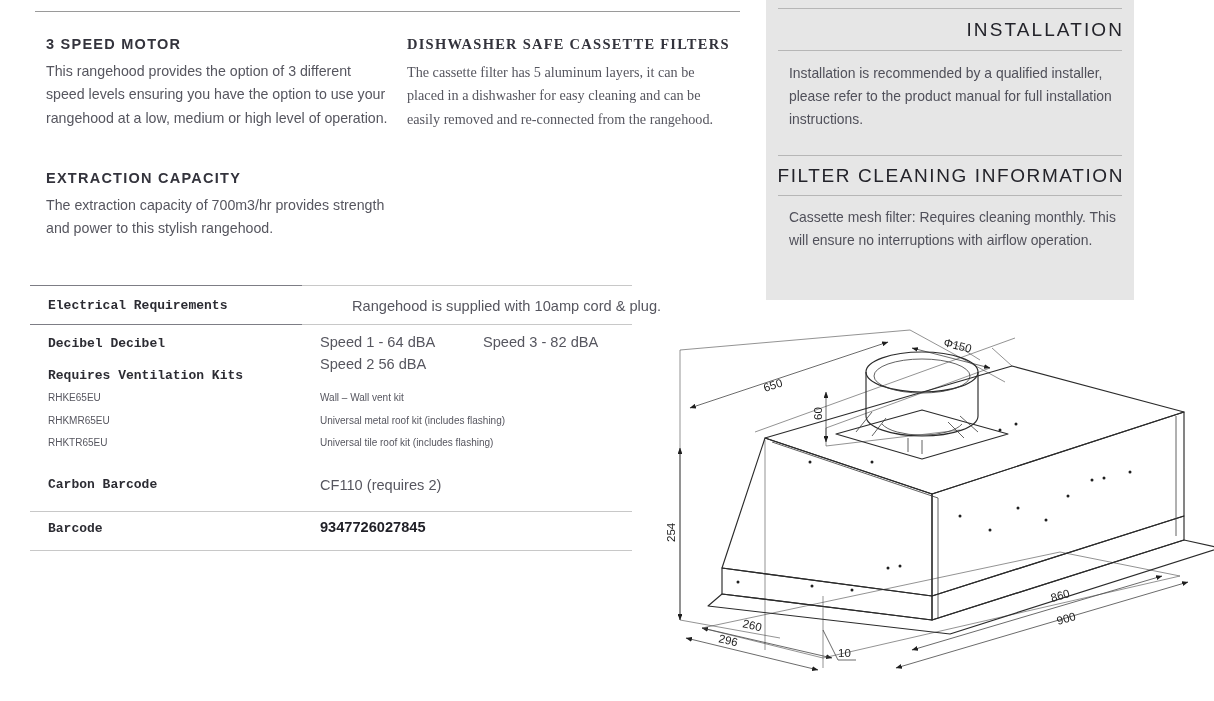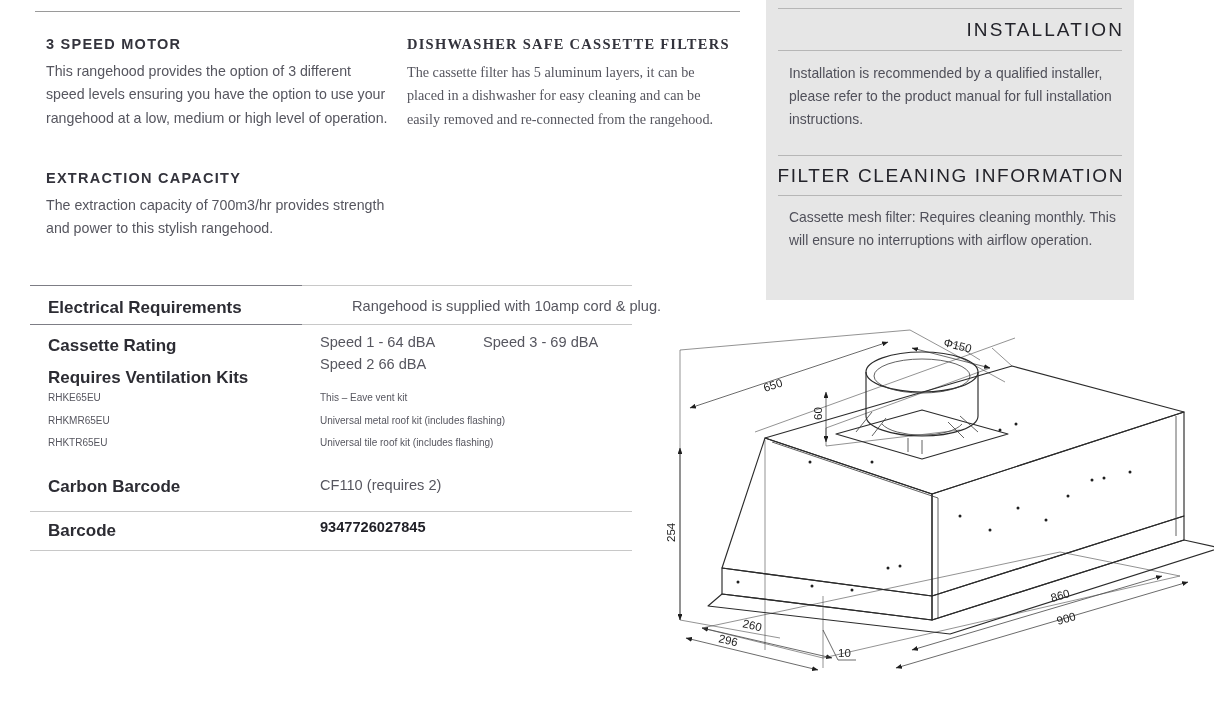--- a/index.html
+++ b/index.html
@@ -57,24 +57,25 @@
   }
   .spec-rule {
     position: absolute;
     height: 0;
     border-top: 1px solid #c8c8c8;
   }
   .spec-rule.dark { border-top: 1.4px solid #7d7d85; }
   .spec-row { position: absolute; }
   .spec-label {
     position: absolute;
-    font-size: 17px;
+    font-size: 13px;
     font-weight: bold;
     color: #2c2c33;
     white-space: nowrap;
+    font-family: Liberation Mono, monospace;
   }
   .spec-value {
     position: absolute;
     font-size: 14.6px;
     color: #56565f;
     white-space: nowrap;
   }
   .spec-value.bold { font-weight: bold; color: #1f1f26; }
   .spec-sub {
     position: absolute;
@@ -163,31 +164,31 @@
 
   <div class="spec-row">
     <div class="spec-label" style="left:18px; top:13px;">Electrical Requirements</div>
     <div class="spec-value" style="left:290px;top:13px;margin-left:32px;">Rangehood is supplied with 10amp cord &amp; plug.</div>
   </div>
 
   <div class="spec-rule dark" style="left:0px;  top:39px;  width:272px;"></div>
   <div class="spec-rule" style="left:272px;top:39px;  width:330px;"></div>
 
   <div class="spec-row">
-    <div class="spec-label" style="left:18px; top:51px;">Cassette Rating</div>
+    <div class="spec-label" style="left:18px; top:51px;">Decibel Decibel</div>
     <div class="spec-value" style="left:290px;top:49px;text-align:center;">Speed 1 - 64 dBA</div>
-    <div class="spec-value" style="left:453px;top:49px;">Speed 3 - 69 dBA</div>
-    <div class="spec-value" style="left:290px;top:71px;">Speed 2 66 dBA</div>
+    <div class="spec-value" style="left:453px;top:49px;">Speed 3 - 82 dBA</div>
+    <div class="spec-value" style="left:290px;top:71px;">Speed 2 56 dBA</div>
   </div>
 
   <div class="spec-row">
     <div class="spec-label" style="left:18px; top:83px;">Requires Ventilation Kits</div>
 
     <div class="spec-sub" style="left:18px; top:107px;">RHKE65EU</div>
-    <div class="spec-sub" style="left:290px;top:107px;">This – Eave vent kit</div>
+    <div class="spec-sub" style="left:290px;top:107px;">Wall – Wall vent kit</div>
 
     <div class="spec-sub" style="left:18px; top:130px;">RHKMR65EU</div>
     <div class="spec-sub" style="left:290px;top:130px;">Universal metal roof kit (includes flashing)</div>
 
     <div class="spec-sub" style="left:18px; top:152px;">RHKTR65EU</div>
     <div class="spec-sub" style="left:290px;top:152px;">Universal tile roof kit (includes flashing)</div>
   </div>
 
   <div class="spec-row">
     <div class="spec-label" style="left:18px; top:192px;">Carbon Barcode</div>

